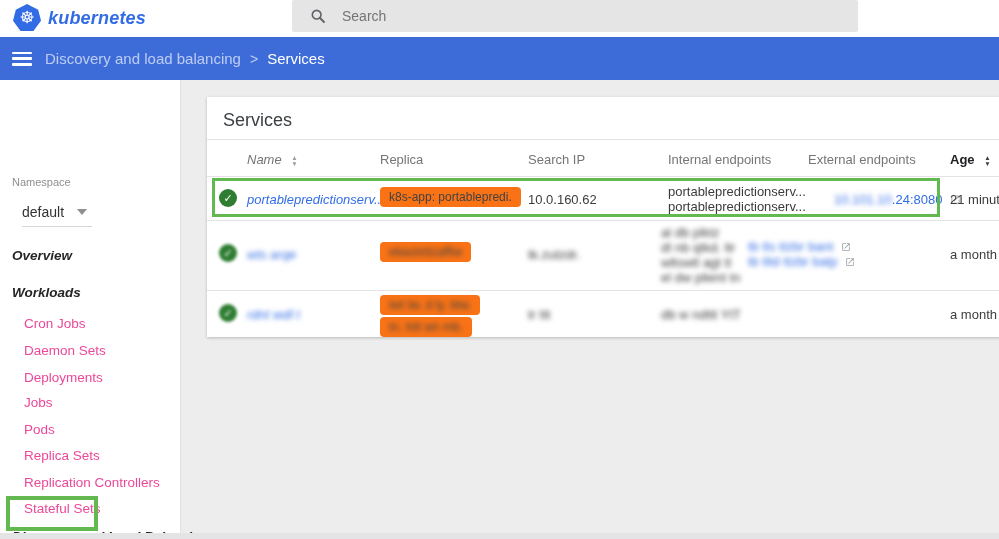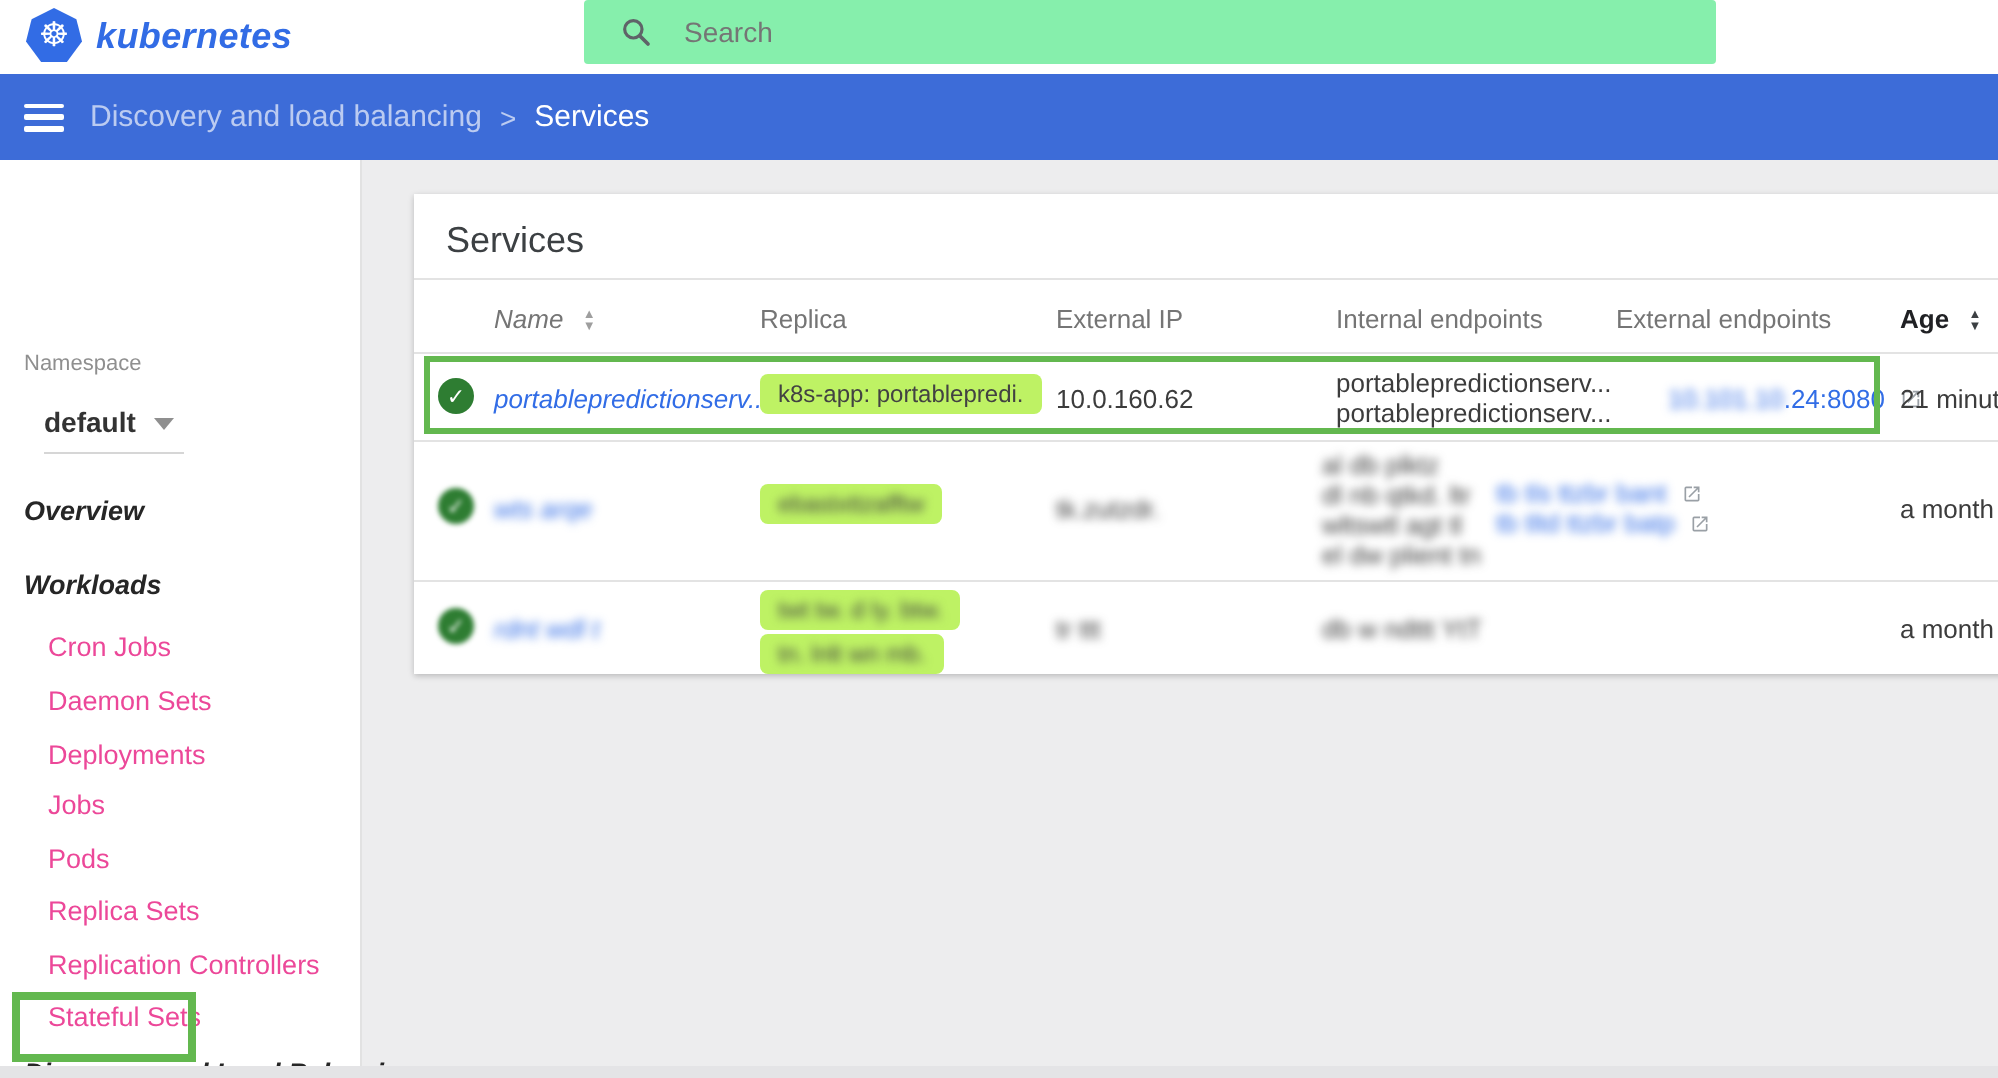--- a/index.html
+++ b/index.html
@@ -5,21 +5,21 @@
   * { margin:0; padding:0; box-sizing:border-box; }
   body { font-family:"Liberation Sans","DejaVu Sans",sans-serif; background:#fff; }
   .stage { position:relative; width:999px; height:539px; overflow:hidden; background:#fff; }
 
   
   .topbar { position:absolute; left:0; top:0; width:999px; height:37px; background:#fff; z-index:5; }
   .logo { position:absolute; left:13px; top:4px; width:28px; height:27px; background:#326ce5;
           clip-path:polygon(50% 0%,90% 21%,100% 62%,73% 100%,27% 100%,0% 62%,10% 21%);
           display:flex; align-items:center; justify-content:center; color:#fff; font-size:17px; line-height:1; }
   .brand { position:absolute; left:48px; top:8px; font-size:18px; font-weight:bold; color:#326ce5; letter-spacing:.2px;font-style:italic; }
-  .searchbox { position:absolute; left:292px; top:0; width:566px; height:32px; background:#86efac;
+  .searchbox { position:absolute; left:292px; top:0; width:566px; height:32px; background:#e5e5e5;
                border:none; border-radius:2px; display:flex; align-items:center; }
   .searchbox svg { margin-left:18px; flex:0 0 auto; }
   .searchbox input { flex:1; border:none; outline:none; background:transparent; margin-left:16px;
                      font-size:14px; color:#3c4043; font-family:inherit; }
   .searchbox input::placeholder { color:#757575; opacity:1; }
 
   
   .bluebar { position:absolute; left:0; top:37px; width:999px; height:43px; background:#3d6cd8; z-index:5;
              display:flex; align-items:center; }
   .hamburger { margin-left:12px; width:20px; height:14px; display:flex; flex-direction:column;
@@ -27,21 +27,21 @@
   .hamburger span { display:block; height:2.5px; background:#fff; border-radius:1px; }
   .crumb-parent { margin-left:13px; font-size:15px; color:rgba(255,255,255,.65); }
   .crumb-sep { margin:0 9px; font-size:14px; color:rgba(255,255,255,.65); }
   .crumb-current { font-size:15px; color:#fff; font-weight:500; }
 
   
   .sidebar { position:absolute; left:0; top:80px; width:181px; height:459px; background:#fff;
              border-right:1px solid #e2e2e2; z-index:2; }
   .ns-label { position:absolute; left:12px; top:96px; font-size:11px; color:#8f8f8f; }
   .ns-select { position:absolute; left:22px; top:123px; width:70px; cursor:pointer; }
-  .ns-value { font-size:14px; font-weight:bold; color:#333; }
+  .ns-value { font-size:14px; font-weight:normal; color:#333; }
   .ns-arrow { position:absolute; left:55px; top:6px; width:0; height:0;
               border-left:5px solid transparent; border-right:5px solid transparent; border-top:6px solid #8f8f8f; }
   .ns-underline { position:absolute; left:22px; top:146px; width:70px; border-bottom:1px solid #d6d6d6; }
   .nav-item { position:absolute; left:24px; font-size:13.5px; color:#ec4899; white-space:nowrap; cursor:pointer; }
   .nav-section { position:absolute; left:12px; font-size:13.5px; font-weight:bold; color:#262626; white-space:nowrap; cursor:pointer;font-style:italic; }
 
   
   .content-bg { position:absolute; left:181px; top:80px; width:818px; height:459px; background:#ededee; z-index:1; }
   .bottom-strip { position:absolute; left:0; top:533px; width:999px; height:6px; background:#e4e4e6; z-index:3; }
 
@@ -55,21 +55,21 @@
   .th.bold { color:#202124; font-weight:bold; }
   .sort { display:inline-flex; flex-direction:column; vertical-align:middle; margin-left:6px; }
   .sort span { font-size:6.5px; line-height:5.5px; color:#9e9e9e; }
   .th.bold .sort span { color:#3c4043; }
 
   .cell { position:absolute; white-space:nowrap; font-size:13px; color:#3c3c3c; }
   .check { position:absolute; width:18px; height:18px; border-radius:50%; background:#2e7d32; color:#fff;
            display:flex; align-items:center; justify-content:center; font-size:11px; font-weight:bold; }
   .check.blur { filter:blur(1.4px); }
   .link { color:#326de6; cursor:pointer; text-decoration:none; }
-  .chip { display:inline-block; background:#bef264; border-radius:4px; padding:3px 9px; font-size:12px; color:#424242; }
+  .chip { display:inline-block; background:#f97316; border-radius:4px; padding:3px 9px; font-size:12px; color:#424242; }
   .rtx { filter:blur(2.4px); }
   .endpoints div { line-height:15px; font-size:13px; color:#3c3c3c; }
   .extlink-icon { display:inline-block; vertical-align:-1px; margin-left:4px; }
 
   
   .annot { position:absolute; border:3px solid #63b84f; background:transparent; z-index:4; pointer-events:none; }
   .annot-row { left:212px; top:178px; width:728px; height:39px; }
   .annot-side { left:6px; top:496px; width:92px; height:35px; border-width:4px; }
 </style>
 </head>
@@ -129,21 +129,21 @@
     <div class="hline" style="top:42px"></div>
 
     <div class="th col-name">
       <span>Name</span>
       <span class="sort">
           <span>▲</span>
           <span>▼</span>
         </span>
     </div>
     <div class="th col-labels">Replica</div>
-    <div class="th col-ip">External IP</div>
+    <div class="th col-ip">Search IP</div>
     <div class="th col-int">Internal endpoints</div>
     <div class="th th-ext">External endpoints</div>
     <div class="th bold col-age">
       <span>Age</span>
       <span class="sort">
           <span>▲</span>
           <span>▼</span>
         </span>
     </div>
     <div class="hline" style="top:79px"></div>

